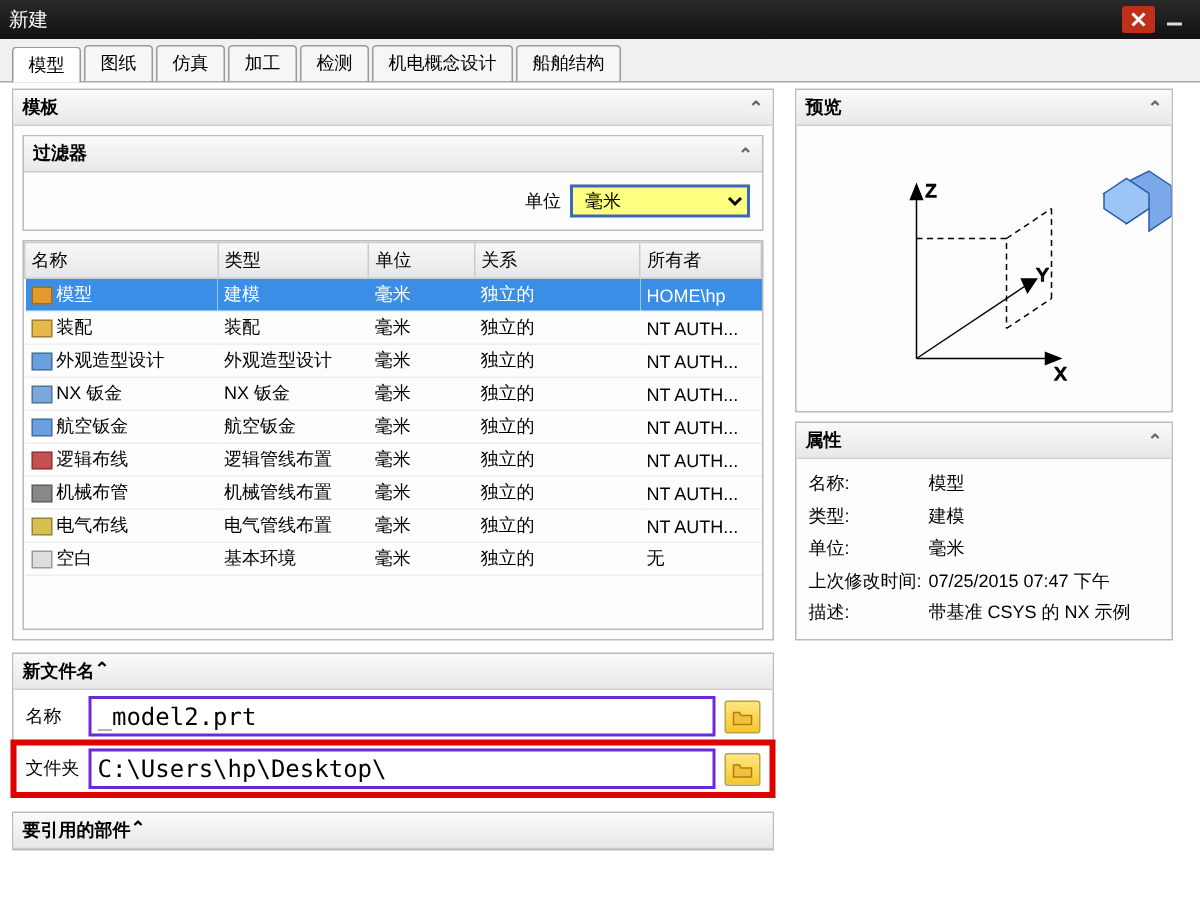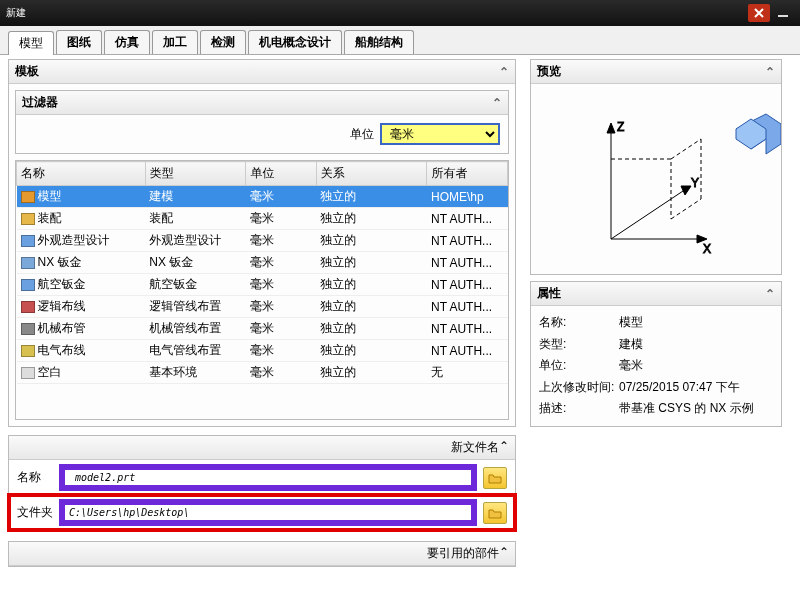--- a/index.html
+++ b/index.html
@@ -1,23 +1,23 @@
 <!DOCTYPE html>
 <html><head>
 <meta charset="utf-8">
 <style>
 * { box-sizing: border-box; margin: 0; padding: 0; font-family: "Microsoft YaHei", SimSun, Arial, sans-serif; font-size: 12px; }
 body { background: #fff; width: 800px; height: 600px; overflow: hidden; }
 .titlebar { background: linear-gradient(#2a2a2a, #111); color: #fff; height: 26px; display: flex; align-items: center; padding: 0 6px; justify-content: space-between; }
-.titlebar .title { font-size: 10px; }
+.titlebar .title { font-size: 13px; }
 .titlebar .controls { display: flex; gap: 2px; }
 .titlebar .ctrl { width: 22px; height: 18px; display: flex; align-items: center; justify-content: center; cursor: pointer; }
 .titlebar .ctrl.close { background: #c03018; border-radius: 2px; }
 .tabstrip { background: #f0f0f0; border-bottom: 1px solid #aaa; padding: 4px 8px 0 8px; display: flex; gap: 2px; }
-.tab { border: 1px solid #999; border-bottom: none; background: #f6f6f6; padding: 3px 10px; border-radius: 3px 3px 0 0; cursor: pointer; font-weight: bold; }
+.tab { border: 1px solid #999; border-bottom: none; background: #f6f6f6; padding: 3px 10px; border-radius: 3px 3px 0 0; cursor: pointer; }
 .tab.active { background: #fff; font-weight: normal; position: relative; top: 1px; }
 .content { display: flex; padding: 4px 8px 0 8px; gap: 14px; }
 .leftcol { width: 508px; display: flex; flex-direction: column; gap: 6px; }
 .rightcol { width: 252px; display: flex; flex-direction: column; gap: 6px; }
 .panel { border: 1px solid #bbb; background: #fdfdfd; }
 .panel-head { background: linear-gradient(#fafafa,#e8e8e8); border-bottom: 1px solid #ccc; padding: 3px 6px; display: flex; justify-content: space-between; align-items: center; font-weight: bold; }
 .panel-head .chev { color: #666; cursor: pointer; }
 .filterbox { border: 1px solid #bbb; margin: 6px; }
 .filterbox .panel-head { font-weight: bold; justify-content: space-between; }
 .filter-row { padding: 8px; display: flex; justify-content: flex-end; align-items: center; gap: 6px; }
@@ -25,28 +25,28 @@
 .table-wrap { border: 1px solid #bbb; margin: 0 6px 6px 6px; height: 260px; overflow: hidden; display: flex; flex-direction: column; }
 table { border-collapse: collapse; width: 100%; table-layout: fixed; }
 thead th { background: linear-gradient(#f8f8f8,#e6e6e6); border: 1px solid #ccc; padding: 3px 4px; text-align: left; font-weight: normal; }
 tbody td { border-bottom: 1px solid #eee; padding: 2px 4px; white-space: nowrap; overflow: hidden; text-overflow: ellipsis; }
 tbody tr.selected td { background: #3a8ee6; color: #fff; }
 tbody td .row-ico { display: inline-block; width: 14px; height: 12px; margin-right: 3px; vertical-align: middle; }
 .newfile { border: 1px solid #bbb; margin-top: 2px; }
 .nf-row { display: flex; align-items: center; gap: 6px; padding: 4px 8px; }
 .nf-row.highlight { outline: 4px solid #e00000; outline-offset: -2px; }
 .nf-row label { width: 36px; }
-.nf-row input { flex: 1; border: 6px solid #6d28d9; padding: 2px 4px; font-family: monospace; font-size: 10px; font-style: italic; }
+.nf-row input { flex: 1; border: 2px solid #6d28d9; padding: 2px 4px; font-family: monospace; font-size: 16px; }
 .folder-btn { width: 24px; height: 22px; border: 1px solid #b5a642; background: linear-gradient(#ffe680,#f5c530); border-radius: 2px; display: flex; align-items: center; justify-content: center; cursor: pointer; }
 .preview-box { height: 190px; display: flex; align-items: center; justify-content: center; position: relative; }
 .proplist { padding: 6px 8px; line-height: 1.8; }
 .proplist .prow { display: flex; }
 .proplist .k { width: 80px; }
 .reflabel { border: 1px solid #bbb; margin-top: 4px; }
-.collapse-bar { background: linear-gradient(#fafafa,#e8e8e8); border-bottom:1px solid #ccc; padding:3px 6px; display:flex; justify-content:flex-end; font-weight:normal;}
+.collapse-bar { background: linear-gradient(#fafafa,#e8e8e8); border-bottom:1px solid #ccc; padding:3px 6px; display:flex; justify-content:flex-start; font-weight:bold;}
 .col-n { width: 128px; } .col-t { width: 100px; } .col-u { width: 70px; } .col-r { width: 110px; } .col-o { width: 80px; }
 </style>
 </head>
 <body>
 
 <div class="titlebar">
   <span class="title">新建</span>
   <div class="controls">
     <div class="ctrl close">
       <svg width="10" height="10" viewBox="0 0 10 10">

